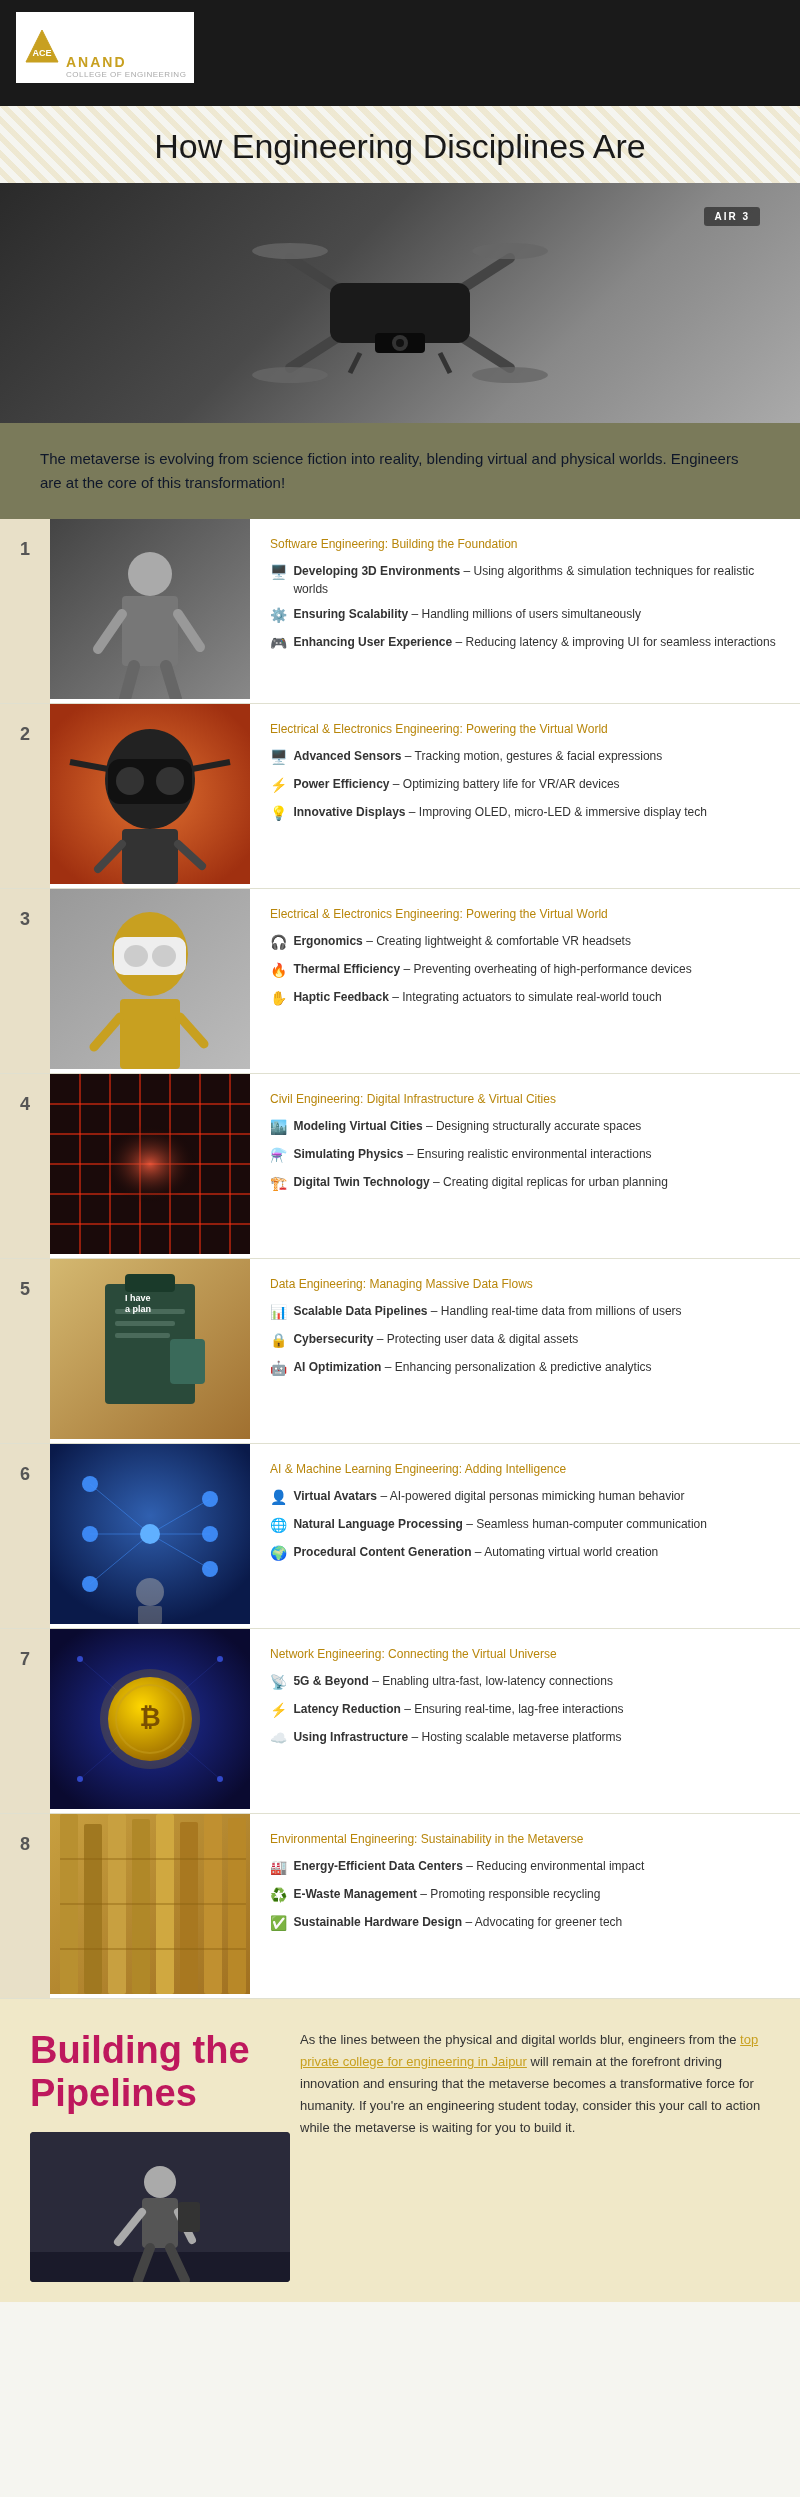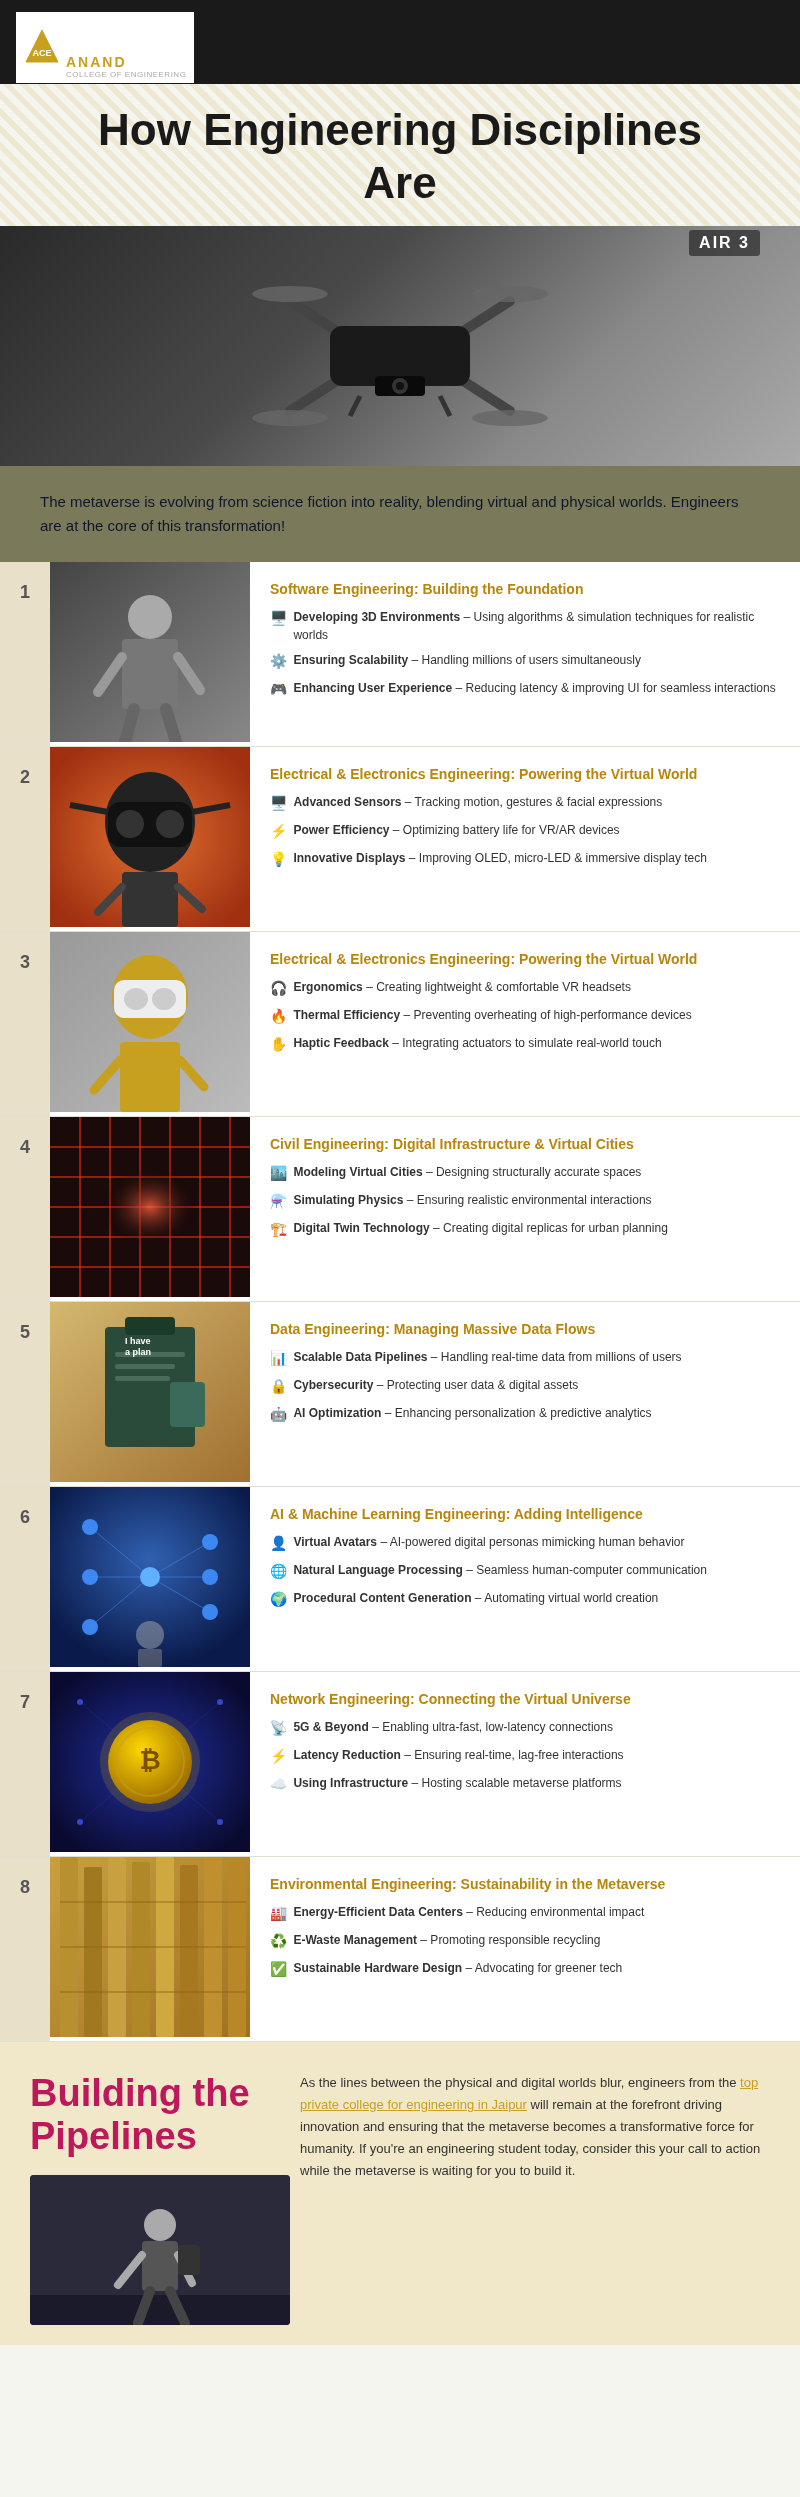--- a/index.html
+++ b/index.html
@@ -6,64 +6,64 @@
     body {
       width: 800px;
       font-family: Arial, sans-serif;
       background: #f5f5f0;
       color: #222;
     }
 
     
     .header {
       background: #1a1a1a;
-      padding: 12px 16px 1px;
+      padding: 12px 16px 23px;
       display: flex;
       align-items: center;
       gap: 12px;
     }
     .logo-box {
       background: #fff;
       padding: 4px 8px;
       display: flex;
       align-items: center;
     }
 
     
     .hero-title-section {
       background: #e8e0c8;
       padding: 20px 60px 16px;
       text-align: center;
     }
     .hero-title {
-      font-size: 44px;
-      font-weight: bold;
+      font-size: 34px;
+      font-weight: normal;
       color: #1a1a1a;
       line-height: 1.2;
     }
 
     
     .hero-image {
       width: 100%;
       height: 240px;
       background: linear-gradient(135deg, #2a2a2a 0%, #4a4a4a 40%, #888 70%, #aaa 100%);
       position: relative;
       overflow: hidden;
       display: flex;
       align-items: center;
       justify-content: center;
     }
     .hero-badge {
       position: absolute;
-      top: 4px;
+      top: 24px;
       right: 40px;
       background: rgba(0,0,0,0.5);
       color: #fff;
       padding: 4px 10px;
-      font-size: 16px;
+      font-size: 10px;
       border-radius: 3px;
       font-weight: bold;
       letter-spacing: 2px;
     }
 
     
     .intro-section {
       background: #7a7a5a;
       padding: 24px 40px;
       color: #0f172a;
@@ -95,22 +95,22 @@
       width: 200px;
       min-height: 180px;
       flex-shrink: 0;
       overflow: hidden;
     }
     .section-content {
       flex: 1;
       padding: 18px 20px;
     }
     .section-title {
-      font-size: 14px;
-      font-weight: bold;
+      font-size: 12px;
+      font-weight: normal;
       color: #b8860b;
       margin-bottom: 10px;
       line-height: 1.3;
     }
     .section-item {
       display: flex;
       align-items: flex-start;
       gap: 6px;
       margin-bottom: 7px;
       font-size: 12px;

